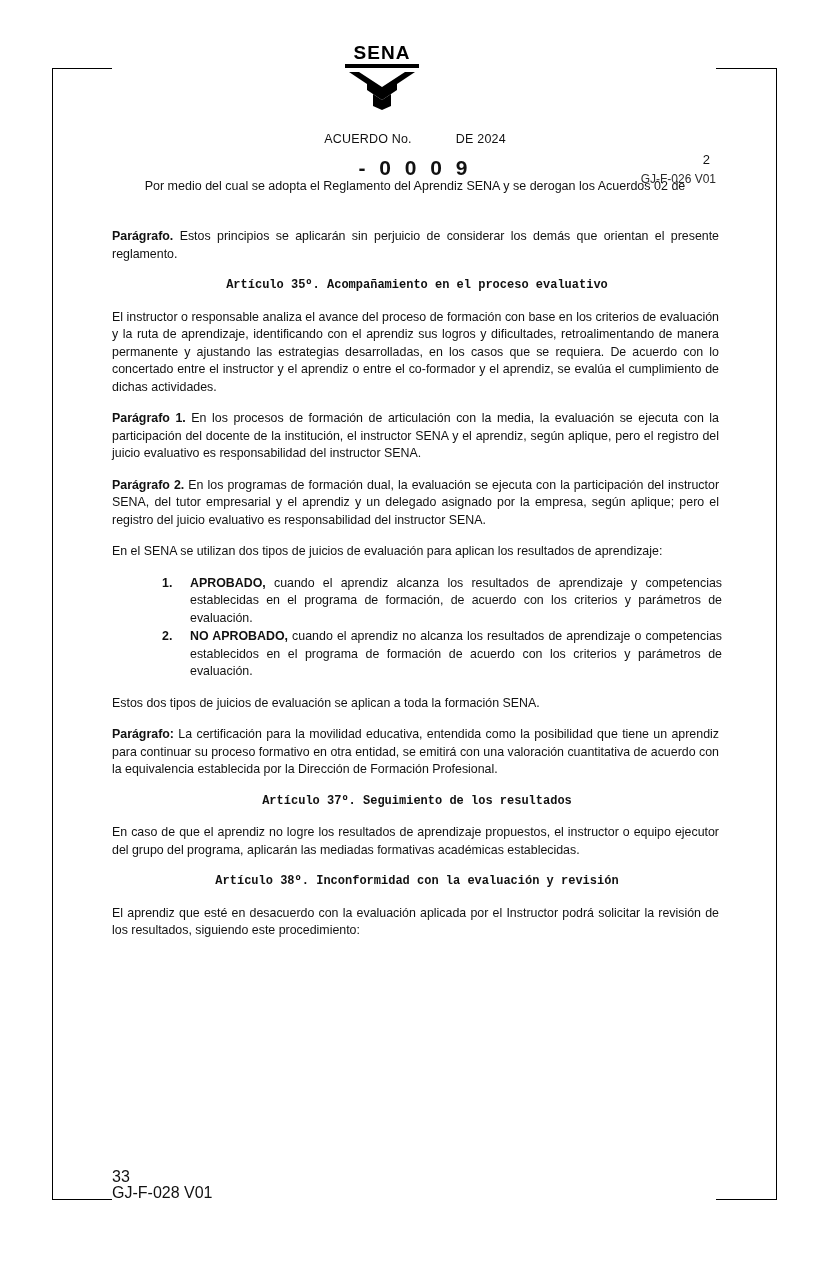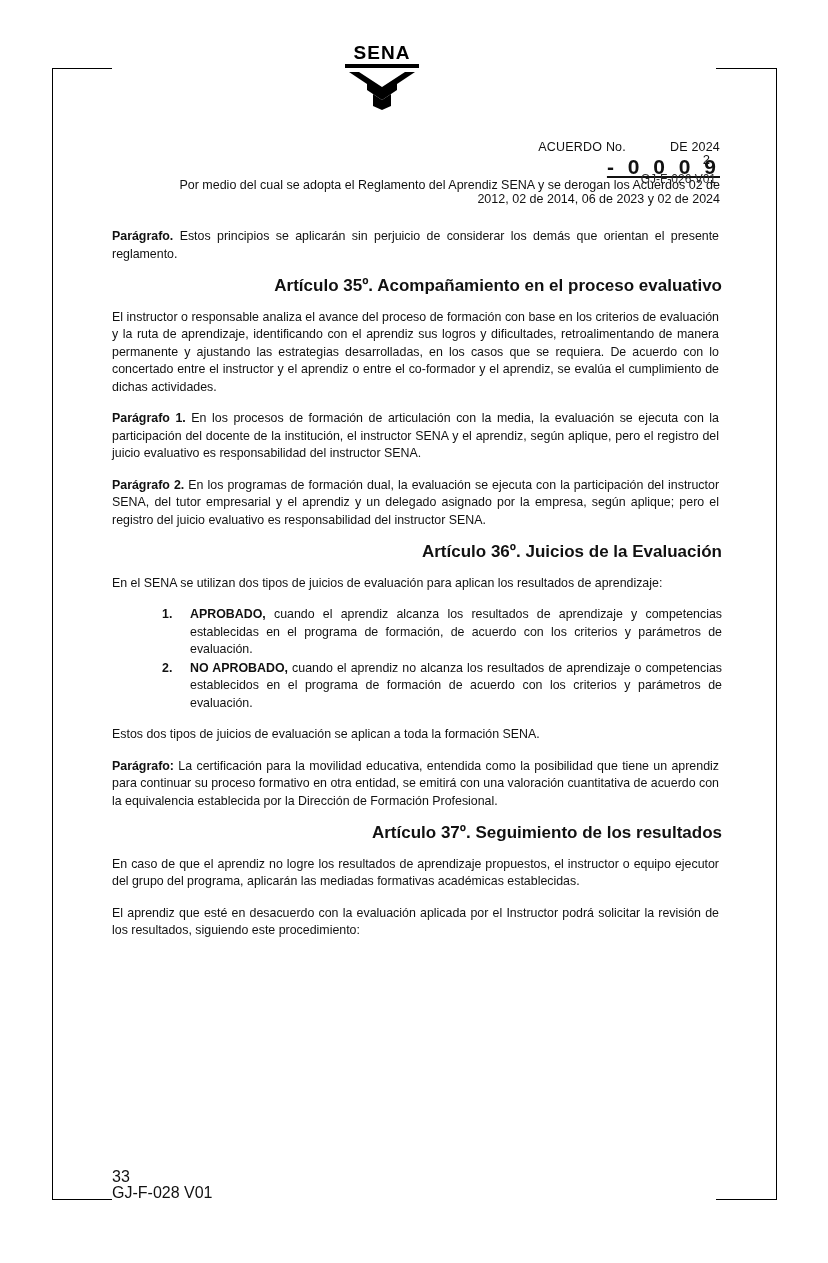--- a/index.html
+++ b/index.html
@@ -69,36 +69,35 @@
     transform: translateX(-50%);
     width: 110px;
     text-align: center;
   }
   .logo svg { display: block; margin: 0 auto; }
 
   
   .header {
     position: absolute;
     left: 110px;
-    top: 140px;
+    top: 132px;
     width: 610px;
-    text-align: right;
+    text-align: center;
   }
   .header-line1 {
     font-size: 12.5px;
     letter-spacing: 0.2px;
   }
   .header-line1 .gap { display: inline-block; width: 44px; }
   .acuerdo-num {
     font-size: 21px;
     font-weight: bold;
     letter-spacing: 4px;
-    margin-top: 1px;
+    margin-top: 10px;
     font-family: "Liberation Sans", sans-serif;
-    text-decoration: underline;
   }
   .header-sub {
     font-size: 12.5px;
     line-height: 16px;
     margin-top: -2px;
   }
   .page-number-top {
     position: absolute;
     right: 54px;
     top: 152px;
@@ -128,22 +127,23 @@
     text-align: justify;
   }
   .p-indent {
     margin: 0 0 14px 0;
     padding-left: 48px;
     text-align: justify;
   }
   .heading {
     margin: 0 0 14px 0;
     font-weight: bold;
-    font-size: 17px;
-    text-align: right;
+    font-size: 12px;
+    text-align: center;
+    font-family: Liberation Mono, monospace;
   }
   .lbl { font-weight: bold; }
   .ol-list {
     margin: 0 0 14px 0;
     padding-left: 78px;
     list-style: none;
   }
   .ol-list li {
     position: relative;
     margin-bottom: 1px;
@@ -188,60 +188,59 @@
       <path d="M46 52 L55 58 L64 52 L64 64 L55 68 L46 64 Z" fill="#000"></path>
     </svg>
   </div>
 
   <div class="header">
     <div class="header-line1">
       <span>ACUERDO No.</span><span class="gap"></span><span>DE 2024</span>
     </div>
     <div class="acuerdo-num">- 0 0 0 9</div>
     <div class="header-sub">Por medio del cual se adopta el Reglamento del Aprendiz SENA y se derogan los Acuerdos 02 de</div>
-    <div class="header-sub">2012, 02 de 2014, 06 de 2023 y 02 de 2024</div>
   </div>
 
   <div class="page-number-top">2</div>
   <div class="code-top">GJ-F-026 V01</div>
 
   <div class="content">
 
 
     <p class="p"><span class="lbl">Parágrafo.</span><span> Estos principios se aplicarán sin perjuicio de considerar los demás que orientan el presente reglamento.</span></p>
 
     <p class="heading">Artículo 35º. Acompañamiento en el proceso evaluativo</p>
 
     <p class="p">El instructor o responsable analiza el avance del proceso de formación con base en los criterios de evaluación y la ruta de aprendizaje, identificando con el aprendiz sus logros y dificultades, retroalimentando de manera permanente y ajustando las estrategias desarrolladas, en los casos que se requiera. De acuerdo con lo concertado entre el instructor y el aprendiz o entre el co-formador y el aprendiz, se evalúa el cumplimiento de dichas actividades.</p>
 
     <p class="p"><span class="lbl">Parágrafo 1.</span><span> En los procesos de formación de articulación con la media, la evaluación se ejecuta con la participación del docente de la institución, el instructor SENA y el aprendiz, según aplique, pero el registro del juicio evaluativo es responsabilidad del instructor SENA.</span></p>
 
     <p class="p"><span class="lbl">Parágrafo 2.</span><span> En los programas de formación dual, la evaluación se ejecuta con la participación del instructor SENA, del tutor empresarial y el aprendiz y un delegado asignado por la empresa, según aplique; pero el registro del juicio evaluativo es responsabilidad del instructor SENA.</span></p>
 
-    <p class="heading">Artículo 36º. Juicios de la Evaluación</p>
 
     <p class="p">En el SENA se utilizan dos tipos de juicios de evaluación para aplican los resultados de aprendizaje:</p>
 
     <ul class="ol-list">
       <li>
         <span class="num">1.</span><span class="term">APROBADO,</span><span> cuando el aprendiz alcanza los resultados de aprendizaje y competencias establecidas en el programa de formación, de acuerdo con los criterios y parámetros de evaluación.</span>
       </li>
       <li>
         <span class="num">2.</span><span class="term">NO APROBADO,</span><span> cuando el aprendiz no alcanza los resultados de aprendizaje o competencias establecidos en el programa de formación de acuerdo con los criterios y parámetros de evaluación.</span>
       </li>
     </ul>
 
     <p class="p">Estos dos tipos de juicios de evaluación se aplican a toda la formación SENA.</p>
 
     <p class="p"><span class="lbl">Parágrafo:</span><span> La certificación para la movilidad educativa, entendida como la posibilidad que tiene un aprendiz para continuar su proceso formativo en otra entidad, se emitirá con una valoración cuantitativa de acuerdo con la equivalencia establecida por la Dirección de Formación Profesional.</span></p>
 
     <p class="heading">Artículo 37º. Seguimiento de los resultados</p>
 
     <p class="p">En caso de que el aprendiz no logre los resultados de aprendizaje propuestos, el instructor o equipo ejecutor del grupo del programa, aplicarán las mediadas formativas académicas establecidas.</p>
 
+    <p class="heading">Artículo 38º. Inconformidad con la evaluación y revisión</p>
 
     <p class="p">El aprendiz que esté en desacuerdo con la evaluación aplicada por el Instructor podrá solicitar la revisión de los resultados, siguiendo este procedimiento:</p>
 
   </div>
 
   <div class="footer">
     <div>33</div>
     <div>GJ-F-028 V01</div>
   </div>
 

